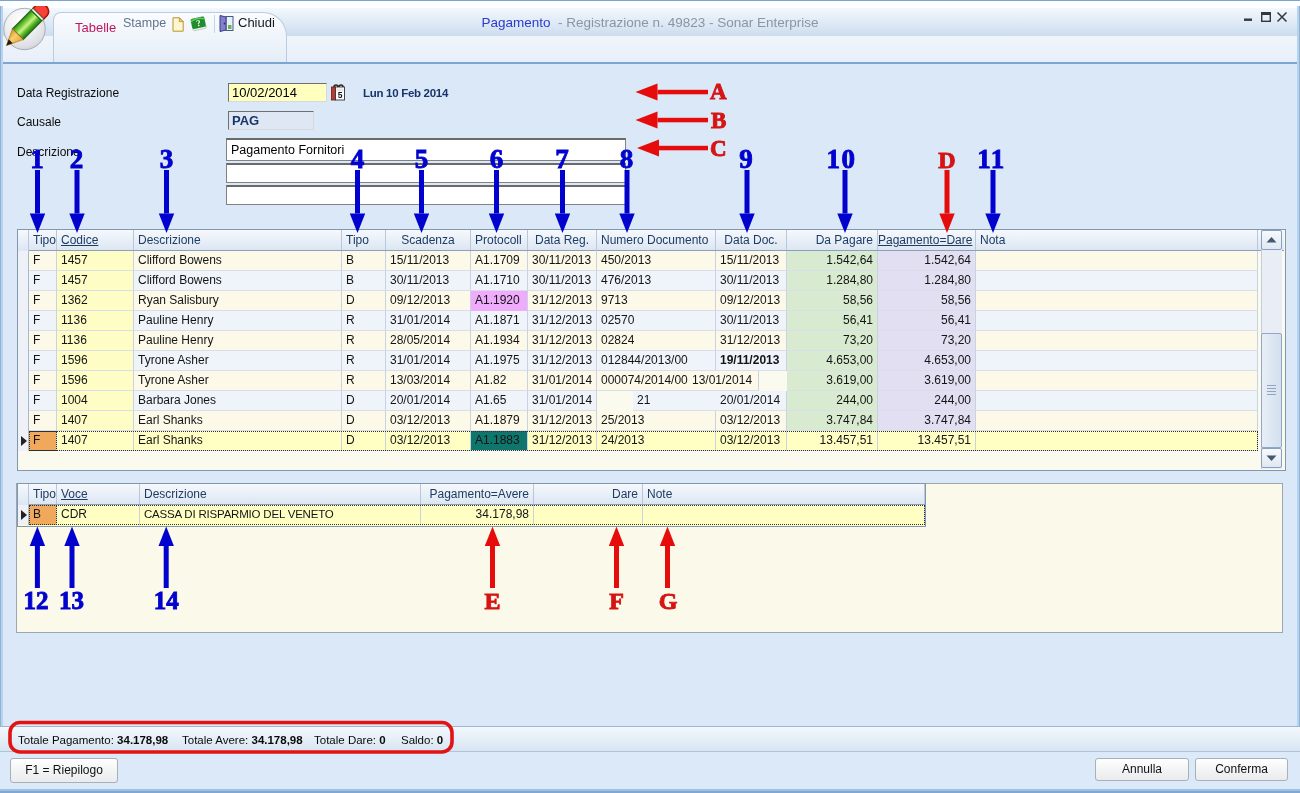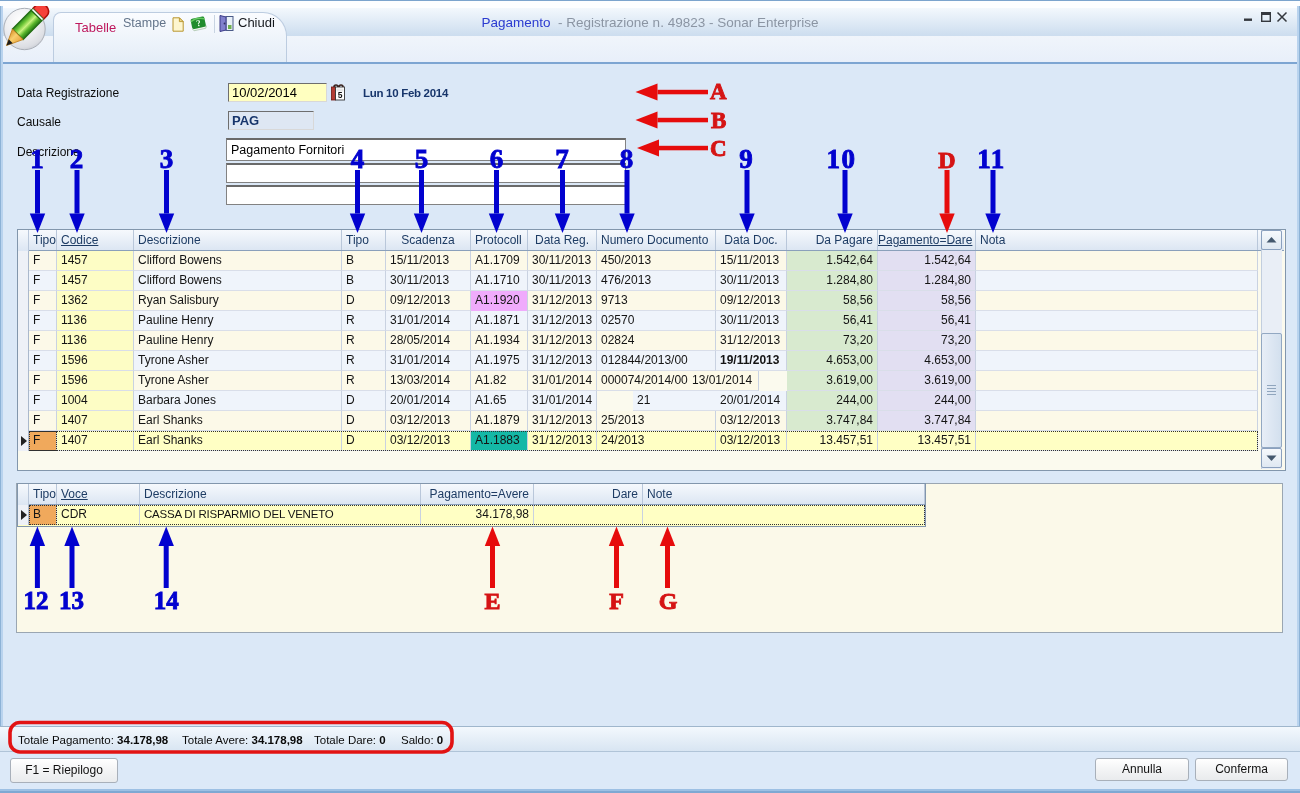--- a/index.html
+++ b/index.html
@@ -216,21 +216,21 @@
 <div class="cell" style="left:597px;top:411px;width:119px;height:20px;background:#fcf9e8;border-right:1px solid #c9d2e1;border-bottom:1px solid #d9dee9;padding-left:4px;">25/2013</div>
 <div class="cell" style="left:716px;top:411px;width:71px;height:20px;background:#fcf9e8;border-right:1px solid #c9d2e1;border-bottom:1px solid #d9dee9;padding-left:4px;">03/12/2013</div>
 <div class="cell" style="left:787px;top:411px;width:91px;height:20px;background:#d8eacf;border-right:1px solid #c9d2e1;border-bottom:1px solid #d9dee9;text-align:right;padding-right:4px;">3.747,84</div>
 <div class="cell" style="left:878px;top:411px;width:98px;height:20px;background:#e2dff2;border-right:1px solid #c9d2e1;border-bottom:1px solid #d9dee9;text-align:right;padding-right:4px;">3.747,84</div>
 <div class="cell" style="left:976px;top:411px;width:282px;height:20px;background:#fcf9e8;border-right:1px solid #c9d2e1;border-bottom:1px solid #d9dee9;padding-left:4px;"></div>
 <div class="cell" style="left:29px;top:431px;width:28px;height:20px;background:#f0a95c;border-right:1px solid #c9d2e1;border-bottom:1px solid #d9dee9;padding-left:4px;">F</div>
 <div class="cell" style="left:57px;top:431px;width:77px;height:20px;background:#ffffc4;border-right:1px solid #c9d2e1;border-bottom:1px solid #d9dee9;padding-left:4px;">1407</div>
 <div class="cell" style="left:134px;top:431px;width:208px;height:20px;background:#ffffc4;border-right:1px solid #c9d2e1;border-bottom:1px solid #d9dee9;padding-left:4px;">Earl Shanks</div>
 <div class="cell" style="left:342px;top:431px;width:44px;height:20px;background:#ffffc4;border-right:1px solid #c9d2e1;border-bottom:1px solid #d9dee9;padding-left:4px;">D</div>
 <div class="cell" style="left:386px;top:431px;width:85px;height:20px;background:#ffffc4;border-right:1px solid #c9d2e1;border-bottom:1px solid #d9dee9;padding-left:4px;">03/12/2013</div>
-<div class="cell" style="left:471px;top:431px;width:57px;height:20px;background:#14b8a6;border-right:1px solid #c9d2e1;border-bottom:1px solid #d9dee9;padding-left:4px;">A1.1883</div>
+<div class="cell" style="left:471px;top:431px;width:57px;height:20px;background:#0f766e;border-right:1px solid #c9d2e1;border-bottom:1px solid #d9dee9;padding-left:4px;">A1.1883</div>
 <div class="cell" style="left:528px;top:431px;width:69px;height:20px;background:#ffffc4;border-right:1px solid #c9d2e1;border-bottom:1px solid #d9dee9;padding-left:4px;">31/12/2013</div>
 <div class="cell" style="left:597px;top:431px;width:119px;height:20px;background:#ffffc4;border-right:1px solid #c9d2e1;border-bottom:1px solid #d9dee9;padding-left:4px;">24/2013</div>
 <div class="cell" style="left:716px;top:431px;width:71px;height:20px;background:#ffffc4;border-right:1px solid #c9d2e1;border-bottom:1px solid #d9dee9;padding-left:4px;">03/12/2013</div>
 <div class="cell" style="left:787px;top:431px;width:91px;height:20px;background:#ffffc4;border-right:1px solid #c9d2e1;border-bottom:1px solid #d9dee9;text-align:right;padding-right:4px;">13.457,51</div>
 <div class="cell" style="left:878px;top:431px;width:98px;height:20px;background:#ffffc4;border-right:1px solid #c9d2e1;border-bottom:1px solid #d9dee9;text-align:right;padding-right:4px;">13.457,51</div>
 <div class="cell" style="left:976px;top:431px;width:282px;height:20px;background:#ffffc4;border-right:1px solid #c9d2e1;border-bottom:1px solid #d9dee9;padding-left:4px;"></div>
 <div class="abs" style="left:29px;top:431px;width:1229px;height:20px;border:1px dotted #303030;"></div>
 <div class="abs" style="left:29px;top:431px;width:28px;height:20px;border:1px dotted #303030;"></div>
 <svg class="abs" style="left:20px;top:436px;" width="8" height="10" viewBox="0 0 8 10">
     <path d="M1 0 L7 5 L1 10 z" fill="#222"></path>

